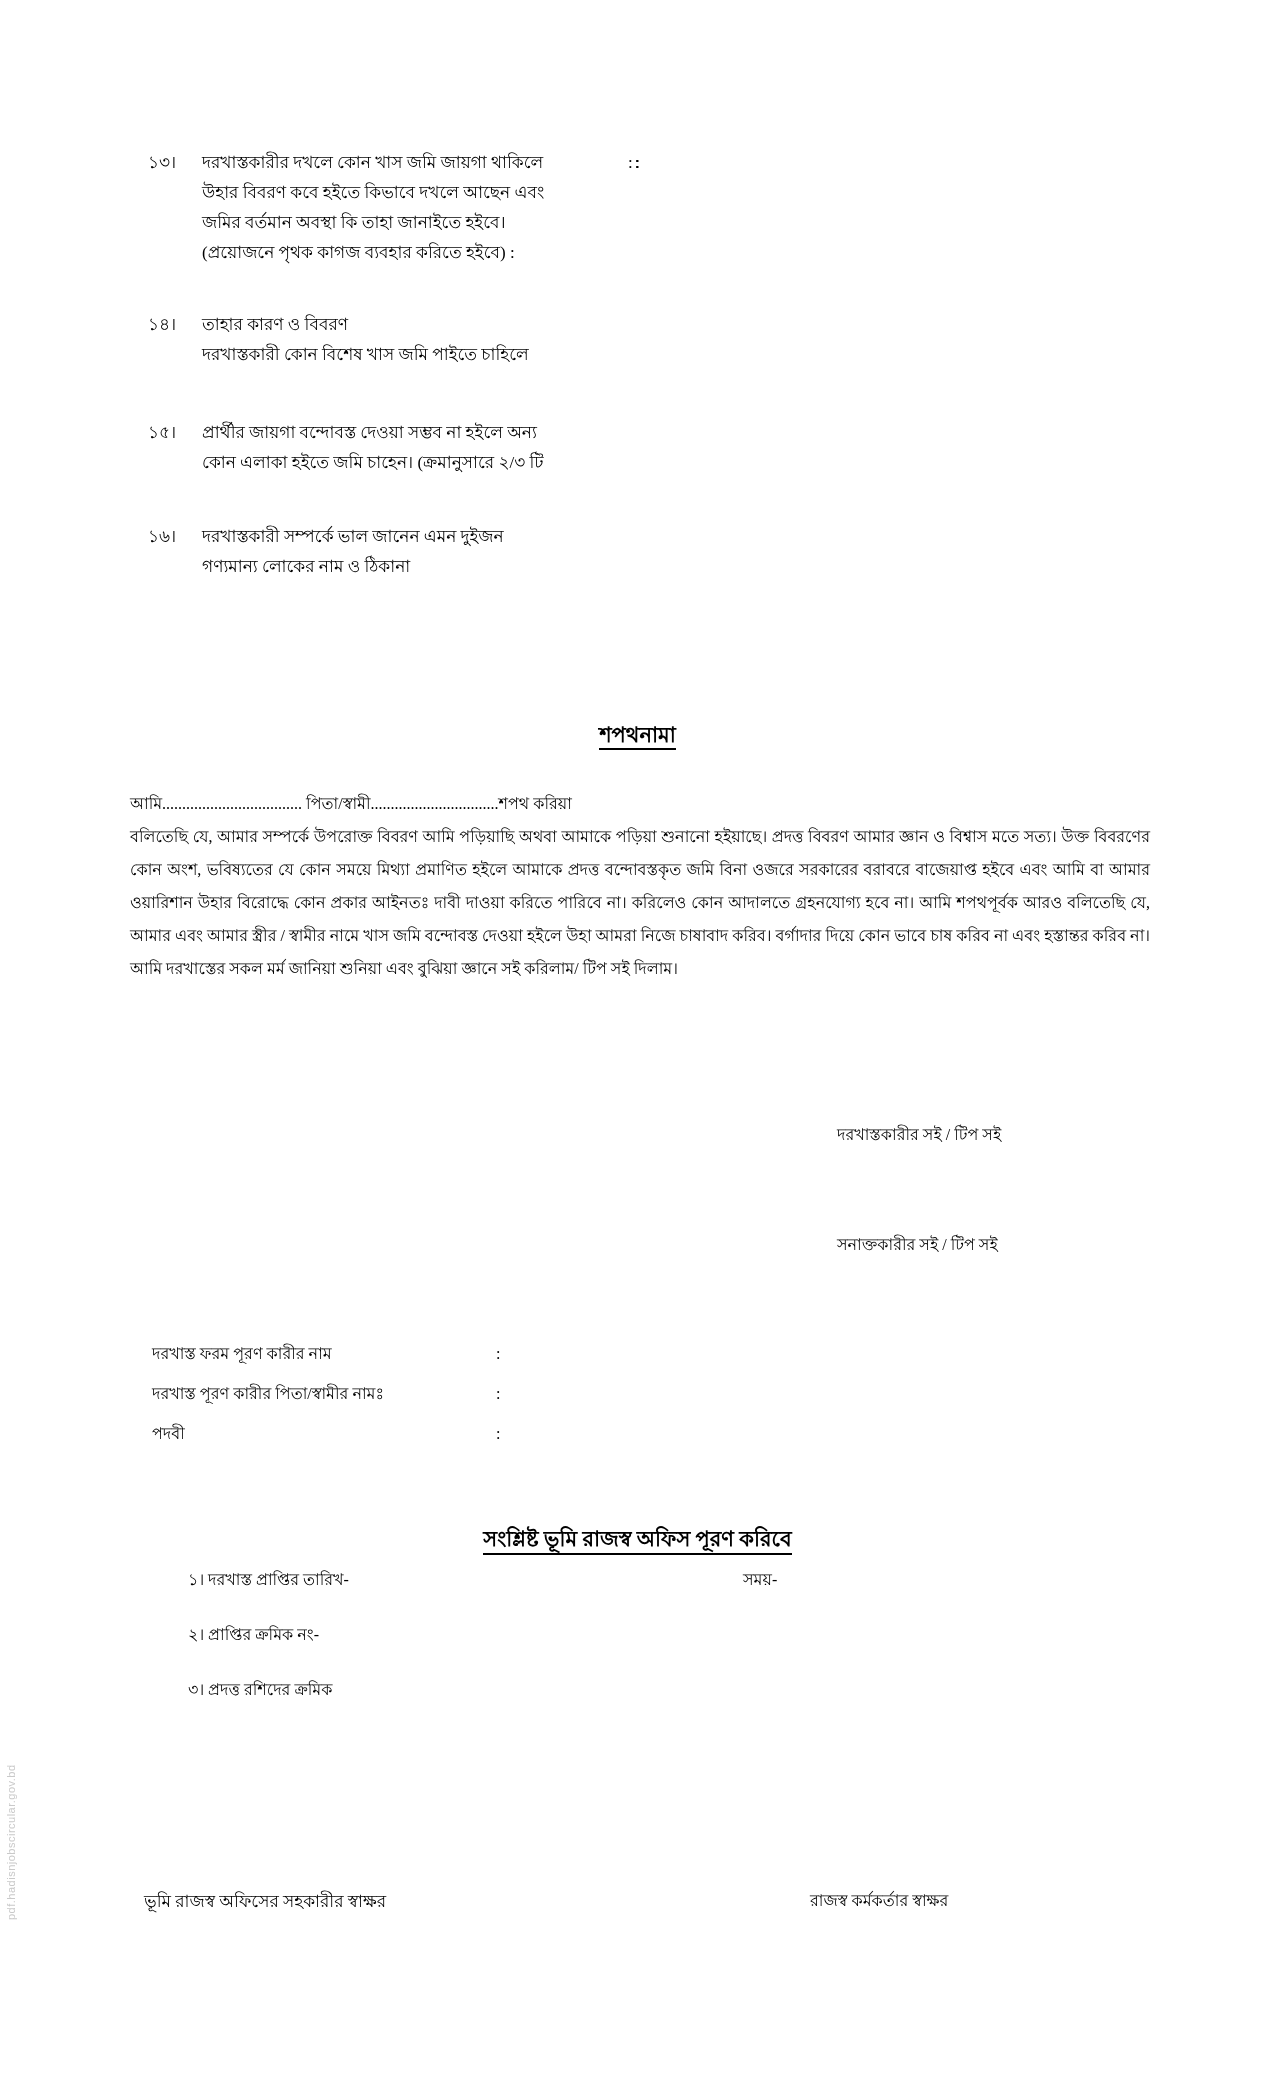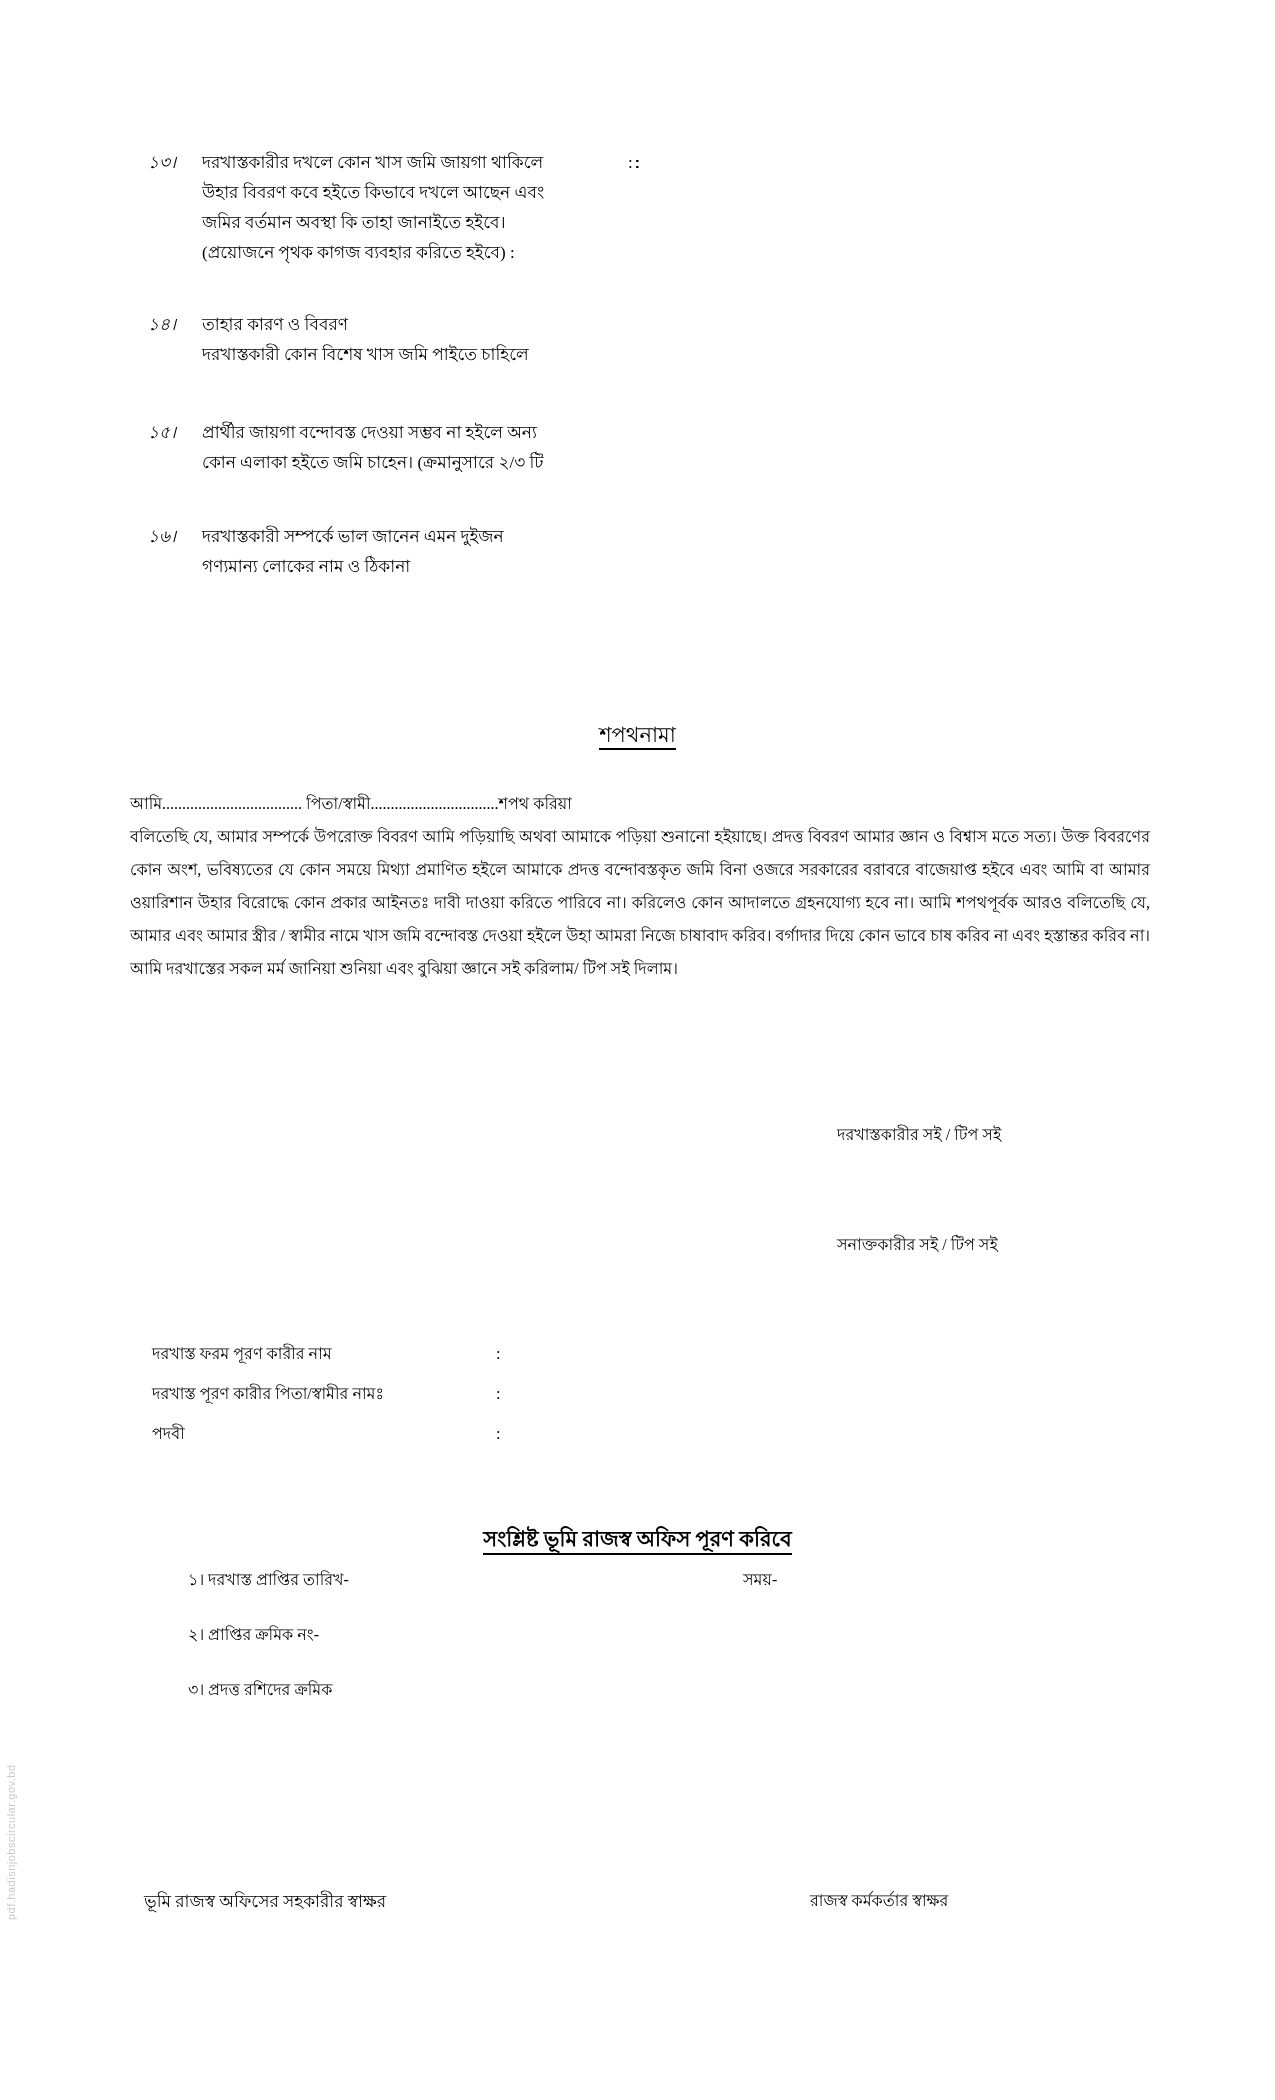--- a/index.html
+++ b/index.html
@@ -34,21 +34,20 @@
     display: flex;
     align-items: flex-start;
     margin-bottom: 34px;
   }
   .qnum {
     width: 54px;
     flex: 0 0 54px;
     font-size: 17px;
     line-height: 30px;
     white-space: nowrap;
-    font-style: italic;
   }
   .qbody {
     flex: 1 1 auto;
     font-size: 17px;
     line-height: 30px;
   }
   .qbody .ln {
     display: block;
     white-space: nowrap;
   }
@@ -66,21 +65,21 @@
   }
 
   
   .affidavit-title {
     position: absolute;
     left: 0;
     top: 719px;
     width: 1275px;
     text-align: center;
     font-size: 21px;
-    font-weight: normal;
+    font-weight: bold;
   }
   .affidavit-title span {
     border-bottom: 2px solid #000;
     padding-bottom: 1px;
   }
 
   .affidavit-body {
     position: absolute;
     left: 130px;
     top: 787px;

